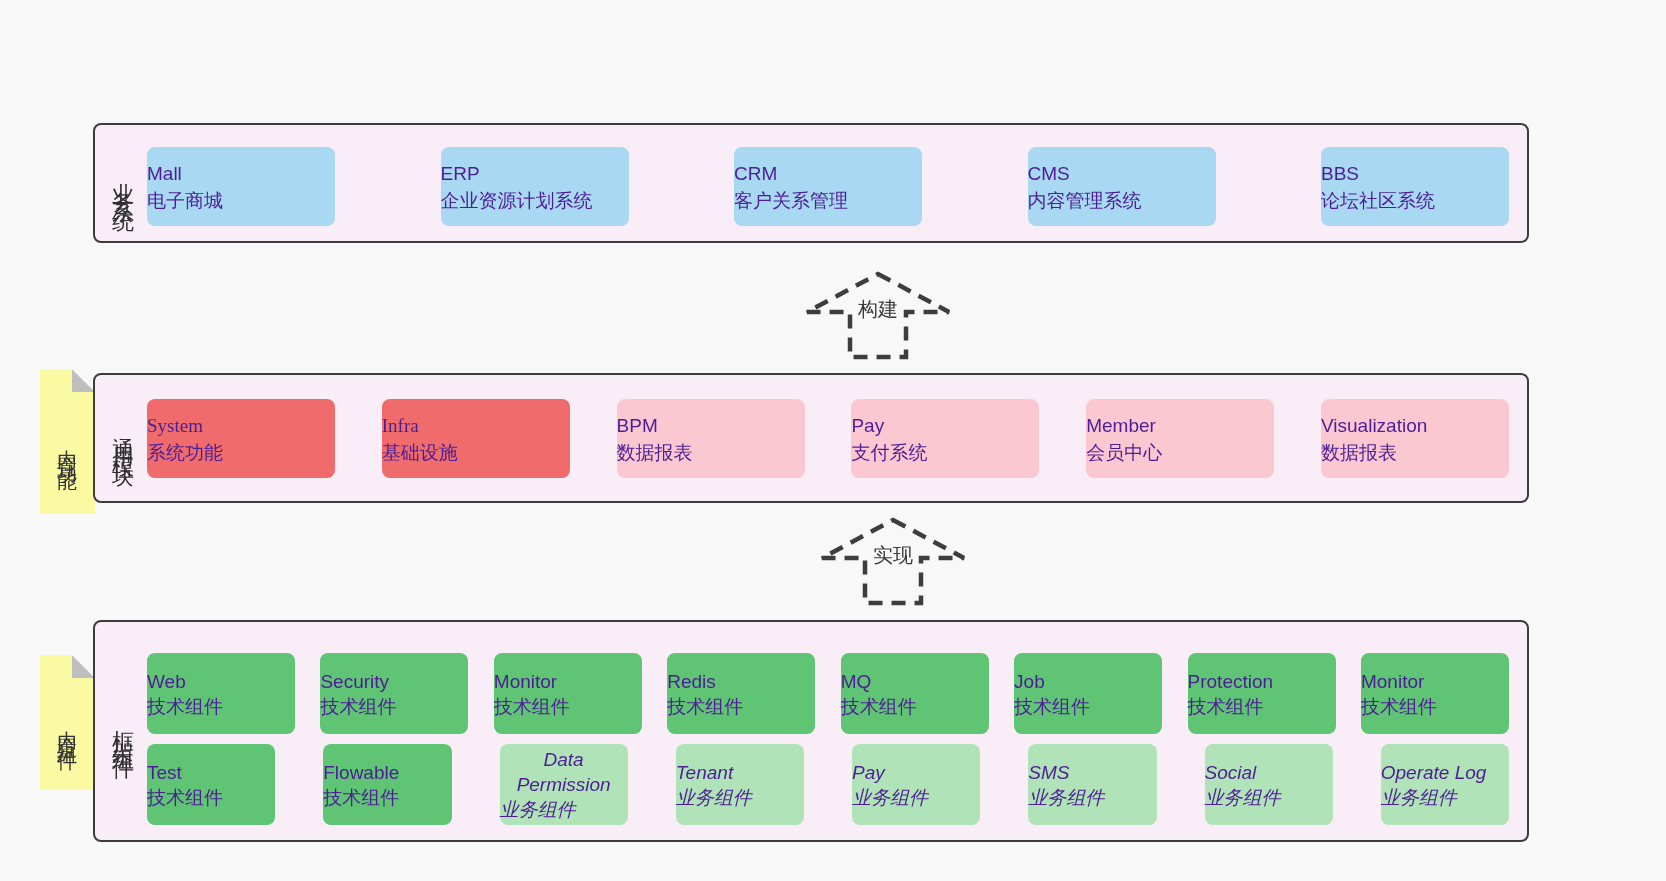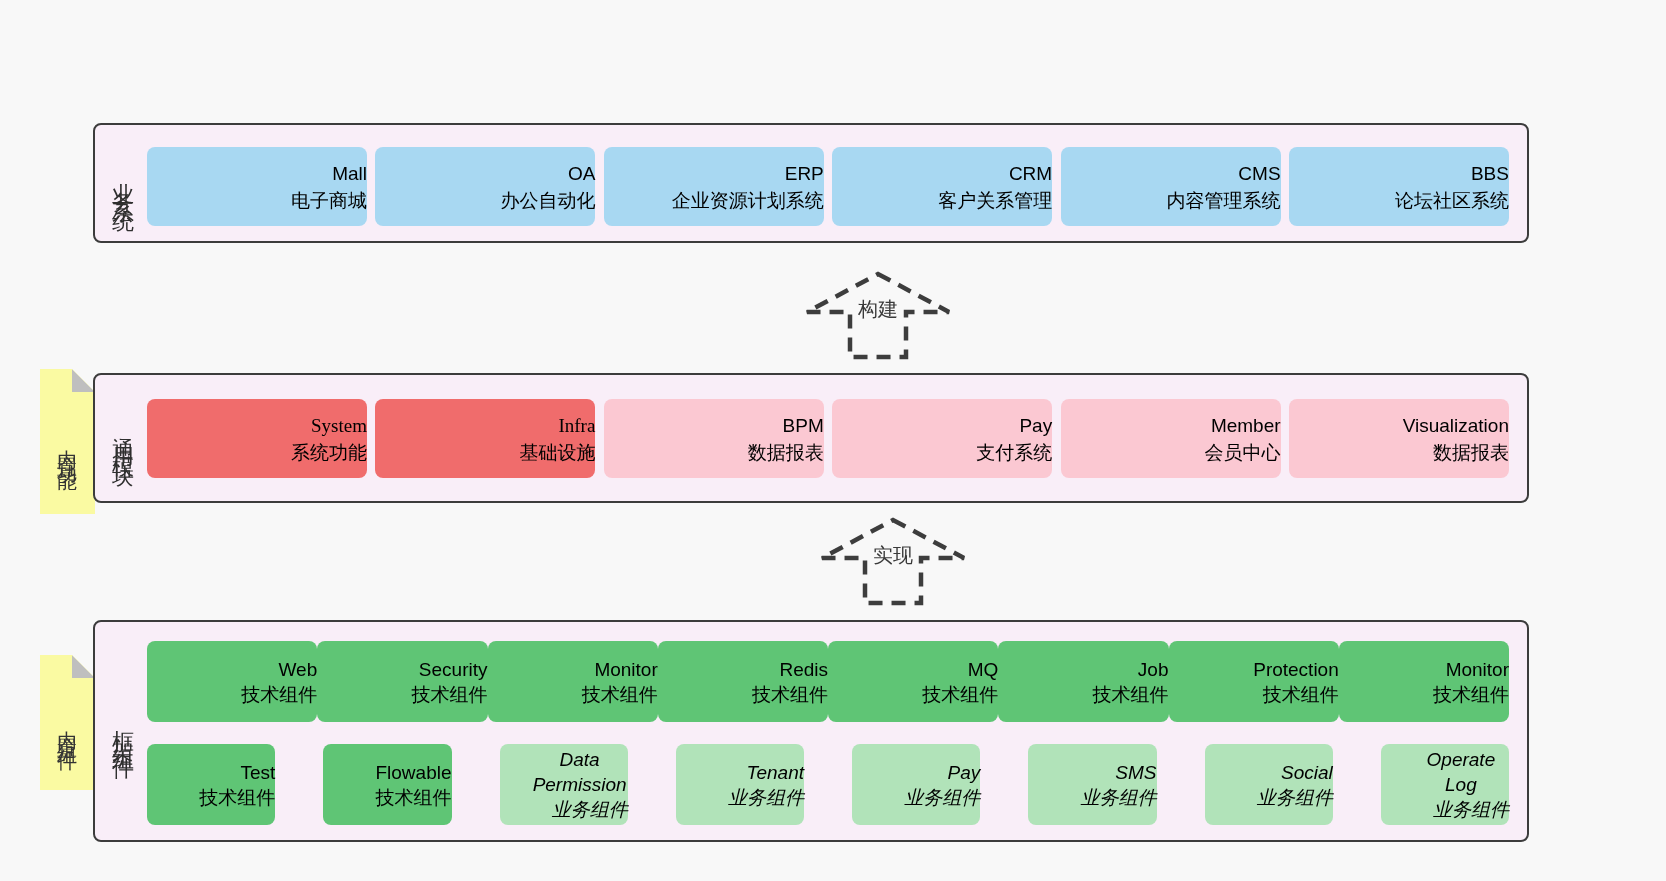--- a/index.html
+++ b/index.html
@@ -25,27 +25,27 @@
   .vtext{
     writing-mode:vertical-rl;text-orientation:upright;
     font-size:22px;letter-spacing:9px;color:#2e2e2e;line-height:1;
   }
   .row{
     position:absolute;left:52px;right:18px;
     display:flex;justify-content:space-between;
   }
   .row-b{top:22px;}
   .row-m{top:24px;}
-  .row-f1{top:19px;border-radius:10px;}
+  .row-f1{top:31px;border-radius:10px;}
   .row-f2{top:122px;gap:48px;}
   
   .box{
     border-radius:8px;display:flex;flex-direction:column;
-    align-items:flex-end;justify-content:center;text-align:center;
-    font-size:19px;line-height:27px;color:#000000;padding-left:32px;
+    align-items:flex-start;justify-content:center;text-align:center;
+    font-size:19px;line-height:27px;color:#4c1d95;
   }
   .box-wide{width:188px;height:79px;}
   .box-narrow{width:148px;height:81px;line-height:25px;}
   .blue{background:#a8d8f2;}
   .red{background:#f06c6c;font-family:Liberation Serif, serif;}
   .pink{background:#fbc8d2;}
   .green{background:#5fc575;}
   .green-light{background:#b1e3b9;font-style:italic;}
   
   .tag{
@@ -78,24 +78,20 @@
 <div class="panel panel-business">
   <div class="panel-label">
     <span class="vtext">业务系统</span>
   </div>
   <div class="row row-b">
     <div class="box box-wide blue">
       <span>Mall</span>
       <span>电子商城</span>
     </div>
     <div class="box box-wide blue">
-      <span>OA</span>
-      <span>办公自动化</span>
-    </div>
-    <div class="box box-wide blue">
       <span>ERP</span>
       <span>企业资源计划系统</span>
     </div>
     <div class="box box-wide blue">
       <span>CRM</span>
       <span>客户关系管理</span>
     </div>
     <div class="box box-wide blue">
       <span>CMS</span>
       <span>内容管理系统</span>

